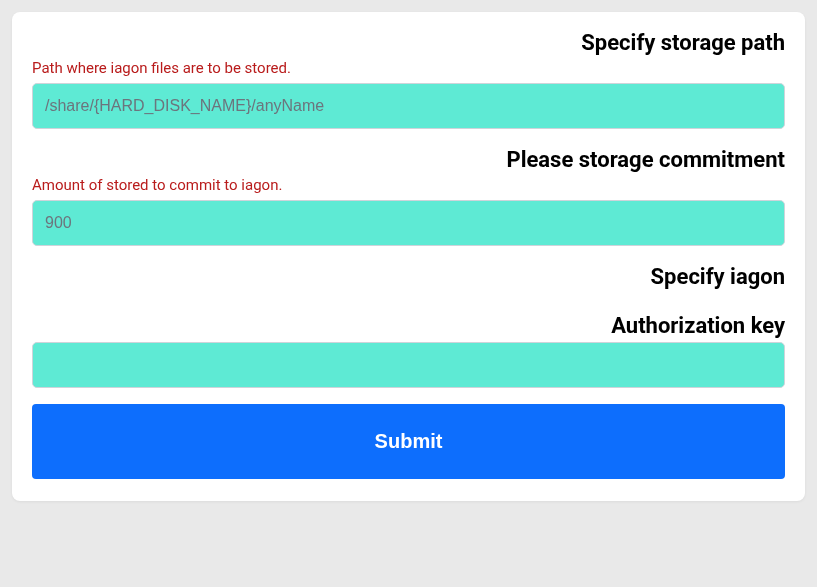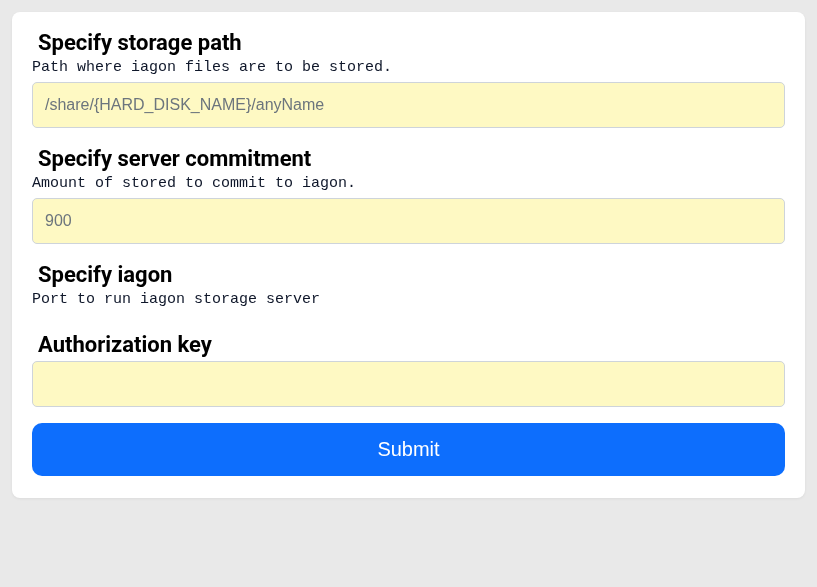--- a/index.html
+++ b/index.html
@@ -26,72 +26,71 @@
     .form-group:last-of-type {
       margin-bottom: 16px;
       margin-top: 24px;
     }
     .section-title {
       font-size: 22px;
       font-weight: 700;
       color: #000000;
       margin-left: 6px;
       margin-bottom: 4px;
+      text-align: right;
     }
     .section-description {
       font-size: 15px;
-      color: #0f172a;
+      color: #b91c1c;
       margin-bottom: 6px;
-      font-family: Liberation Mono, monospace;
     }
     .form-input {
       width: 100%;
       padding: 10px 12px;
       font-size: 16px;
       color: #6c757d;
-      background-color: #fef9c3;
+      background-color: #5eead4;
       border: 1px solid #ced4da;
       border-radius: 5px;
       line-height: 1.5;
     }
     .form-input::placeholder {
       color: #6c757d;
     }
     .submit-btn {
       width: 100%;
       background-color: #0d6efd;
       color: #ffffff;
       border: none;
-      border-radius: 10px;
+      border-radius: 4px;
       font-size: 20px;
-      padding: 15px 0;
+      padding: 26px 0;
       cursor: pointer;
-      font-weight: 400;
+      font-weight: 700;
     }
   </style>
 </head>
 <body>
 
 <div class="card">
 
   <div class="form-group">
     <h3 class="section-title">Specify storage path</h3>
     <p class="section-description">Path where iagon files are to be stored.</p>
     <input type="text" class="form-input" placeholder="/share/{HARD_DISK_NAME}/anyName" style="">
   </div>
 
   <div class="form-group">
-    <h3 class="section-title">Specify server commitment</h3>
+    <h3 class="section-title">Please storage commitment</h3>
     <p class="section-description">Amount of stored to commit to iagon.</p>
     <input type="text" class="form-input" placeholder="900" style="">
   </div>
 
   <div class="form-group">
     <h3 class="section-title">Specify iagon</h3>
-    <p class="section-description">Port to run iagon storage server</p>
   </div>
 
   <div class="form-group">
     <h3 class="section-title">Authorization key</h3>
     <input type="text" class="form-input" placeholder="" style="">
   </div>
 
   <button class="submit-btn">Submit</button>
 
 </div>

